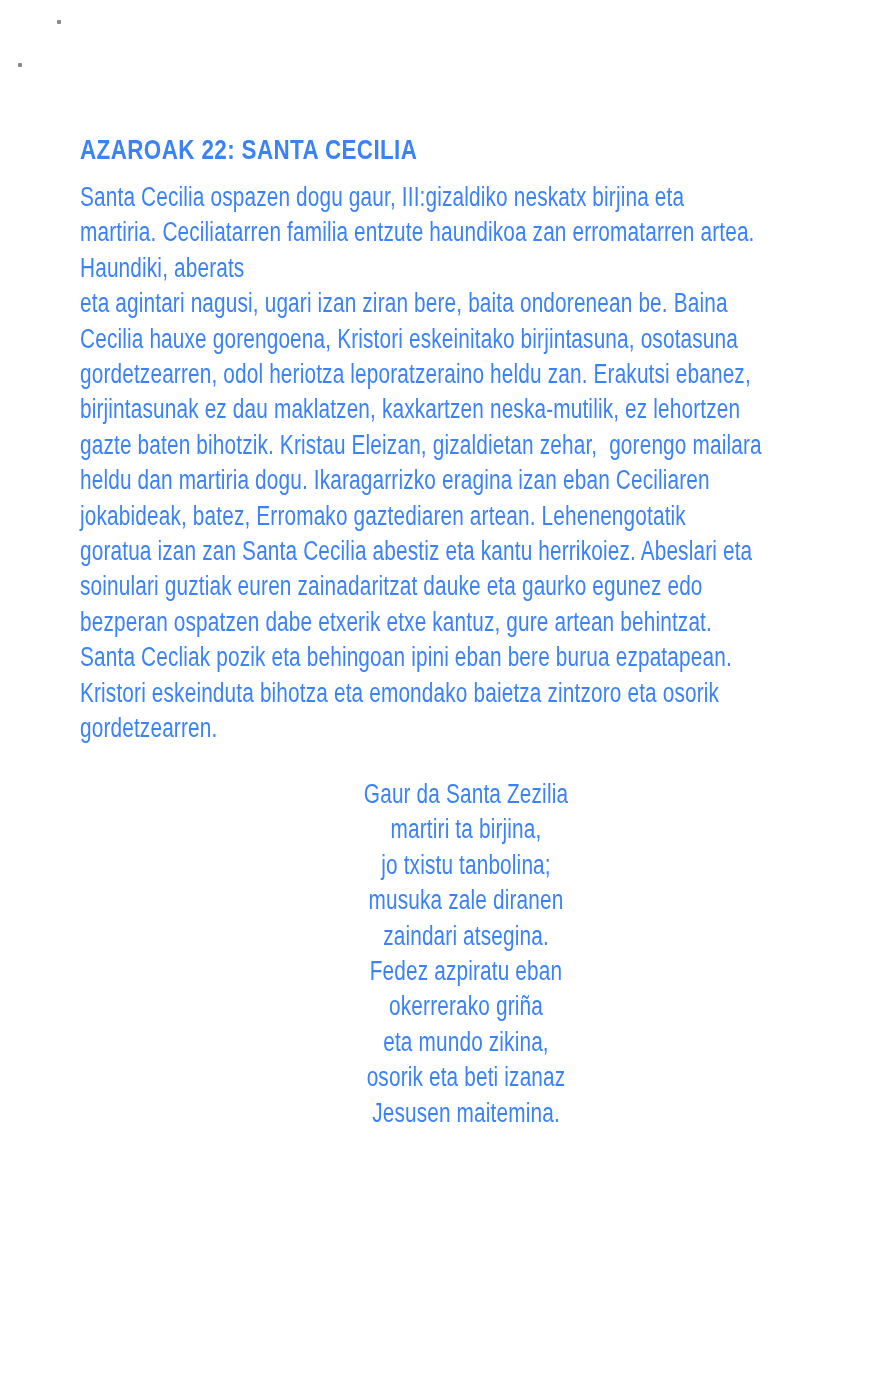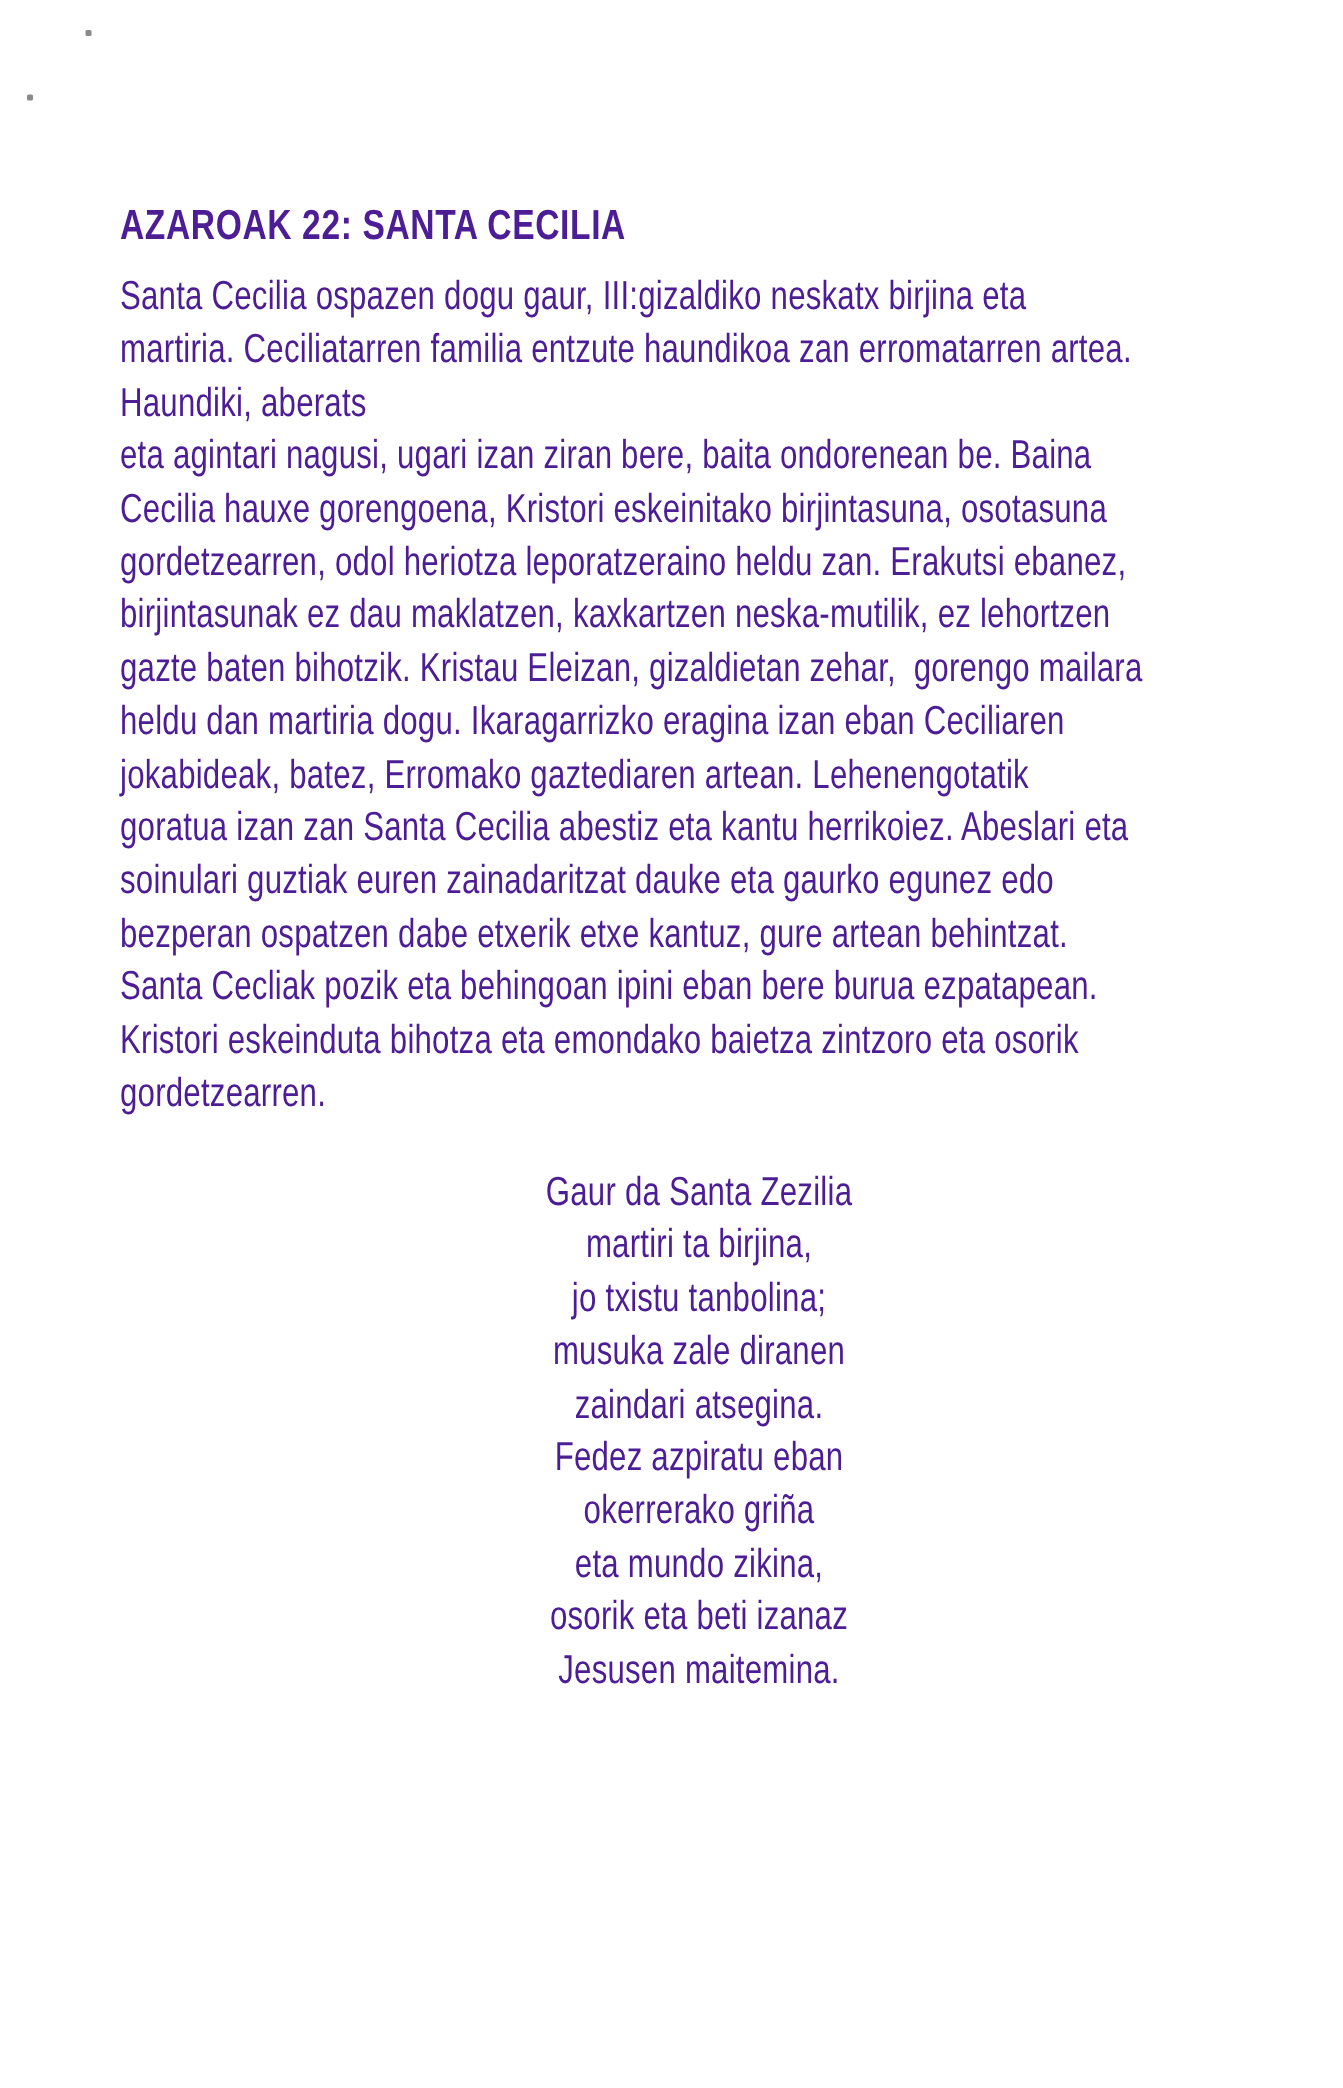--- a/index.html
+++ b/index.html
@@ -7,21 +7,21 @@
     padding: 0;
     background: #ffffff;
   }
   .page {
     position: relative;
     width: 817px;
     height: 1392px;
     background: #ffffff;
     overflow: hidden;
     font-family: "Liberation Sans", "DejaVu Sans", sans-serif;
-    color: #4c1d95;
+    color: #3b82f6;
   }
   .speck {
     position: absolute;
     background: #8a8a8a;
     width: 4px;
     height: 4px;
     border-radius: 1px;
   }
   .speck-1 { left: 57px; top: 20px; }
   .speck-2 { left: 18px; top: 63px; }

